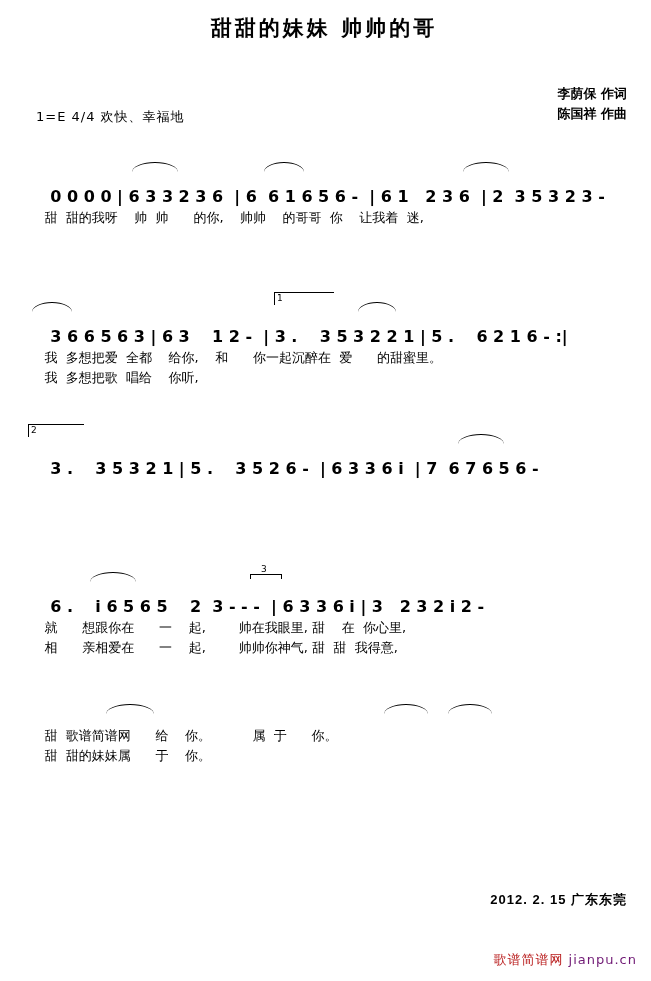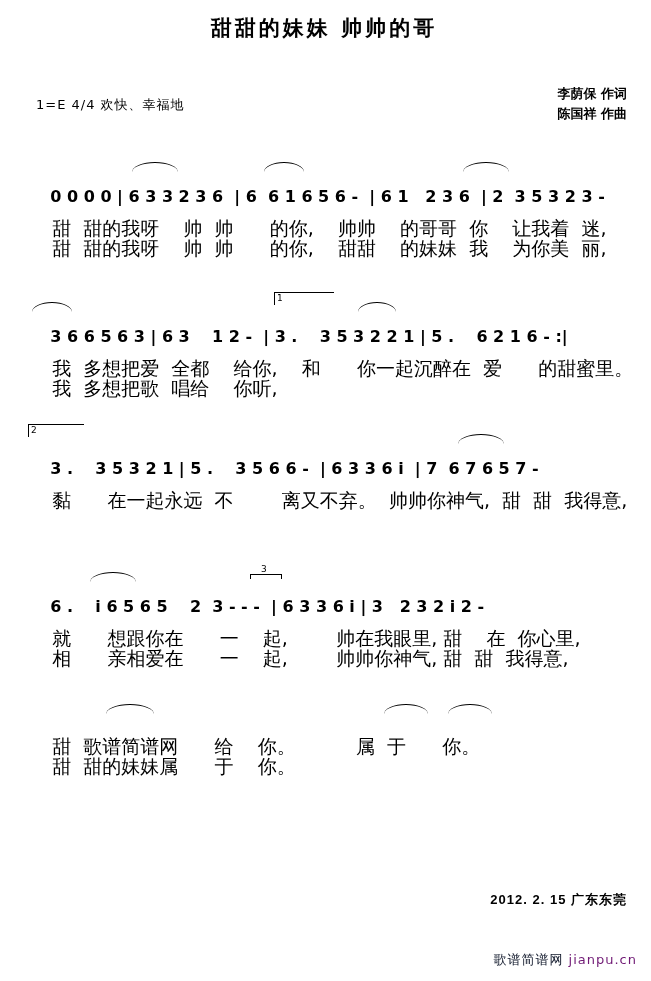--- a/index.html
+++ b/index.html
@@ -13,21 +13,21 @@
   }
   .title{
     position:absolute;top:14px;left:0;width:648px;
     text-align:center;
     font-family:"DejaVu Serif", serif;
     font-weight:bold;
     font-size:21px;
     letter-spacing:3px;
   }
   .meta-left{
-    position:absolute;top:96px;left:36px;
+    position:absolute;top:108px;left:36px;
     font-size:13px;
     font-family:"DejaVu Sans", sans-serif;
     letter-spacing:1px;
   }
   .meta-right{
     position:absolute;top:84px;right:24px;
     font-size:13px;
     font-family:"DejaVu Sans", sans-serif;
     text-align:left;
     line-height:20px;
@@ -39,38 +39,38 @@
     font-family:Liberation Sans, sans-serif;
     font-weight:bold;
     letter-spacing:1px;
   }
   .watermark{
     position:absolute;bottom:12px;right:14px;
     font-size:13px;
     font-family:"DejaVu Sans", sans-serif;
     letter-spacing:1px;
   }
-  .wm-cn{color:#0f172a;margin-top:13px;}
+  .wm-cn{color:#b91c1c;margin-top:13px;}
   .wm-en{color:#701a75;}
 
   
   .system{position:absolute;left:28px;width:600px;}
   .notes{
     position:relative;
     font-family:"DejaVu Sans", sans-serif;
     font-size:16px;
     font-weight:bold;
     height:26px;
     white-space:pre;
     letter-spacing:0px;
   }
   .lyric{
     position:relative;
     font-family:"DejaVu Sans", sans-serif;
-    font-size:19px;
+    font-size:13px;
     height:19px;
     white-space:pre;
     letter-spacing:0px;
   }
   .lyric2{margin-top:1px;}
 
   
   .slur{
     position:absolute;
     border:1.3px solid #000;
@@ -119,23 +119,20 @@
 <div class="system" style="top:168px;">
   <div class="notes">
     <span>0 0 0 0 | 6 3 3 2 3 6  | 6  6 1 6 5 6 -  | 6 1   2 3 6  | 2  3 5 3 2 3 - </span>
   </div>
   <div class="slur" style="left:104px;top:-6px;width:46px;"></div>
   <div class="slur" style="left:236px;top:-6px;width:40px;"></div>
   <div class="slur" style="left:435px;top:-6px;width:46px;"></div>
   <div class="lyric">
     <span>甜  甜的我呀    帅  帅      的你,    帅帅    的哥哥  你    让我着  迷,</span>
   </div>
-  <div class="lyric lyric2">
-    <span>甜  甜的我呀    帅  帅      的你,    甜甜    的妹妹  我    为你美  丽,</span>
-  </div>
 </div>
 
 <div class="system" style="top:308px;">
   <div class="volta" style="left:246px;top:-16px;width:60px;">
     <span>1</span>
   </div>
   <div class="notes">
     <span>3 6 6 5 6 3 | 6 3    1 2 -  | 3 .    3 5 3 2 2 1 | 5 .    6 2 1 6 - :|</span>
   </div>
   <div class="slur" style="left:4px;top:-6px;width:40px;"></div>
@@ -146,26 +143,23 @@
   <div class="lyric lyric2">
     <span>我  多想把歌  唱给    你听,</span>
   </div>
 </div>
 
 <div class="system" style="top:440px;">
   <div class="volta" style="left:0px;top:-16px;width:56px;">
     <span>2</span>
   </div>
   <div class="notes">
-    <span>3 .    3 5 3 2 1 | 5 .    3 5 6 6 -  | 6 3 3 6 i  | 7  6 7 6 5 7 - </span>
+    <span>3 .    3 5 3 2 1 | 5 .    3 5 2 6 -  | 6 3 3 6 i  | 7  6 7 6 5 6 - </span>
   </div>
   <div class="slur" style="left:430px;top:-6px;width:46px;"></div>
-  <div class="lyric">
-    <span>黏      在一起永远  不        离又不弃。  帅帅你神气,  甜  甜  我得意,</span>
-  </div>
 </div>
 
 <div class="system" style="top:578px;">
   <div class="triplet" style="left:233px;top:-14px;">3</div>
   <div class="triplet-line" style="left:222px;top:-4px;width:30px;"></div>
   <div class="notes">
     <span>6 .    i 6 5 6 5    2  3 - - -  | 6 3 3 6 i | 3   2 3 2 i 2 - </span>
   </div>
   <div class="slur" style="left:62px;top:-6px;width:46px;"></div>
   <div class="lyric">

